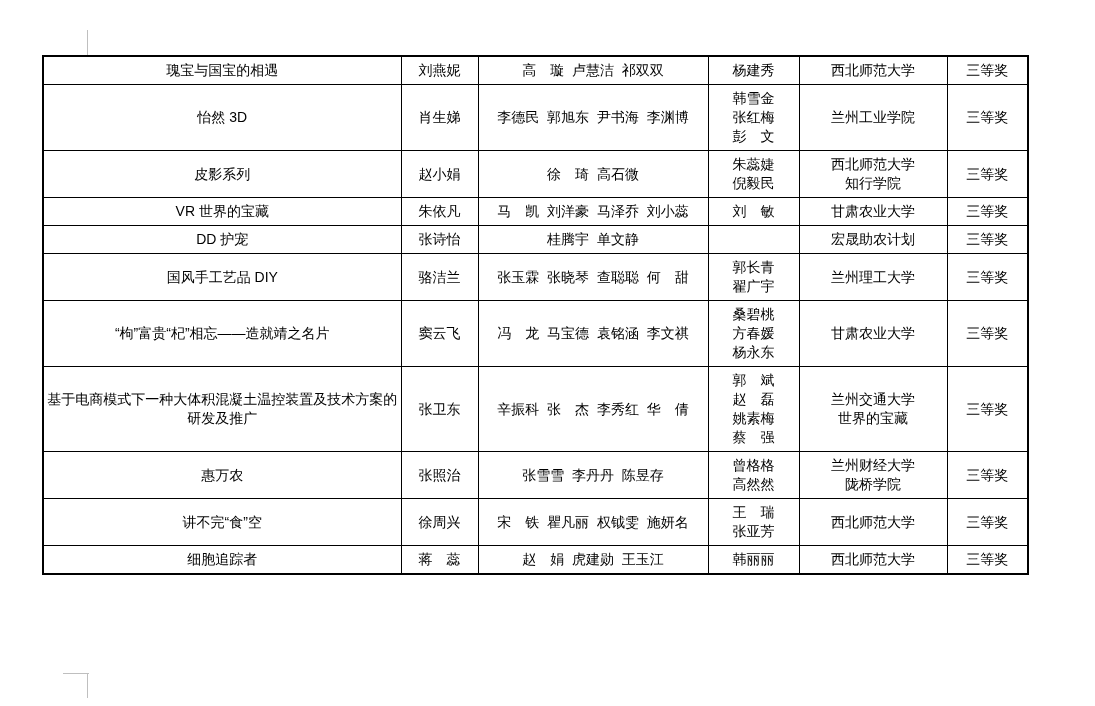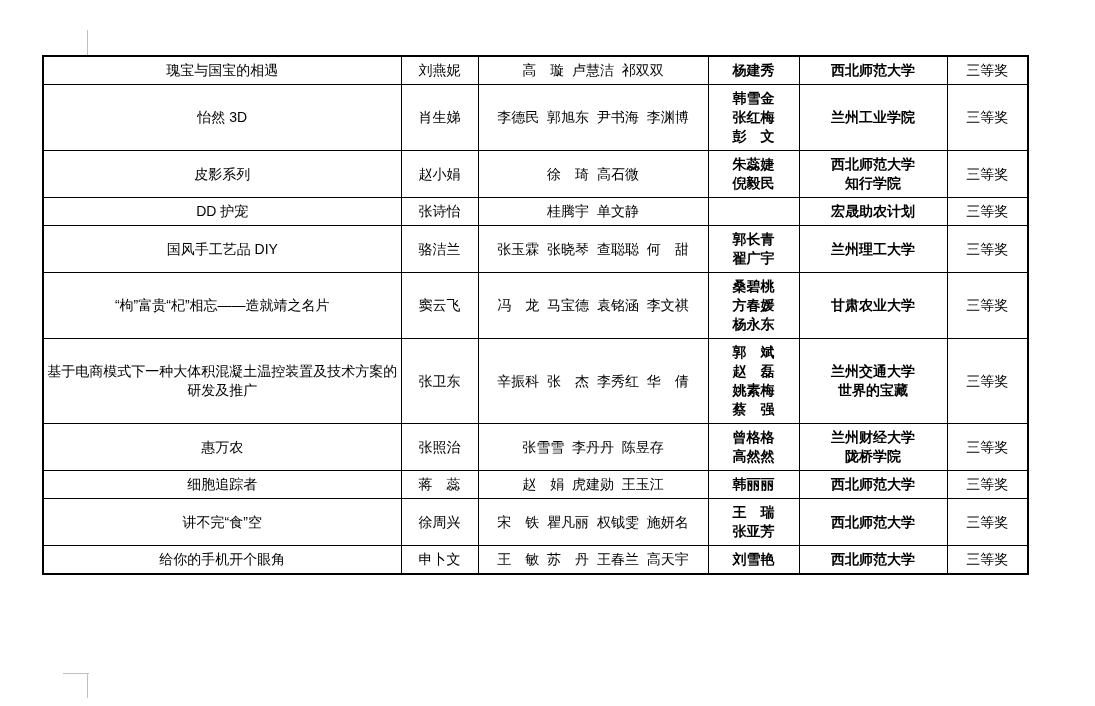--- a/index.html
+++ b/index.html
@@ -46,21 +46,21 @@
     font-size: 14px;
     line-height: 19px;
     text-align: center;
     vertical-align: middle;
     padding: 4px 3px;
     overflow: hidden;
   }
   td.c-project  { white-space: pre-wrap; }
   td.c-leader   { white-space: pre-wrap; font-family: Liberation Serif, serif; }
   td.c-members  { white-space: pre-wrap; }
-  td.c-advisors div, td.c-university div { white-space: pre-wrap; font-weight: bold; }
+  td.c-advisors div, td.c-university div { white-space: pre-wrap; }
 </style>
 </head>
 <body>
 
 <div class="page">
 
   <div class="crop-mark cm-tl-v" style="background: rgb(191, 191, 191);"></div>
   <div class="crop-mark cm-bl-h" style="background: rgb(191, 191, 191);"></div>
   <div class="crop-mark cm-bl-v" style="background: rgb(191, 191, 191);"></div>
 
@@ -109,20 +109,32 @@
               <div>朱蕊婕</div>
               <div>倪毅民</div>
             </td>
     <td class="c-university">
               <div>西北师范大学</div>
               <div>知行学院</div>
             </td>
     <td class="c-award">三等奖</td>
   </tr>
           <tr>
+    <td class="c-project">VR 世界的宝藏</td>
+    <td class="c-leader">朱依凡</td>
+    <td class="c-members">马　凯  刘洋豪  马泽乔  刘小蕊</td>
+    <td class="c-advisors">
+              <div>刘　敏</div>
+            </td>
+    <td class="c-university">
+              <div>甘肃农业大学</div>
+            </td>
+    <td class="c-award">三等奖</td>
+  </tr>
+          <tr>
     <td class="c-project">DD 护宠</td>
     <td class="c-leader">张诗怡</td>
     <td class="c-members">桂腾宇  单文静</td>
     <td class="c-advisors"></td>
     <td class="c-university">
               <div>宏晟助农计划</div>
             </td>
     <td class="c-award">三等奖</td>
   </tr>
           <tr>
@@ -176,53 +188,41 @@
               <div>曾格格</div>
               <div>高然然</div>
             </td>
     <td class="c-university">
               <div>兰州财经大学</div>
               <div>陇桥学院</div>
             </td>
     <td class="c-award">三等奖</td>
   </tr>
           <tr>
+    <td class="c-project">讲不完“食”空</td>
+    <td class="c-leader">徐周兴</td>
+    <td class="c-members">宋　铁  瞿凡丽  权钺雯  施妍名</td>
+    <td class="c-advisors">
+              <div>王　瑞</div>
+              <div>张亚芳</div>
+            </td>
+    <td class="c-university">
+              <div>西北师范大学</div>
+            </td>
+    <td class="c-award">三等奖</td>
+  </tr>
+          <tr>
     <td class="c-project">细胞追踪者</td>
     <td class="c-leader">蒋　蕊</td>
     <td class="c-members">赵　娟  虎建勋  王玉江</td>
     <td class="c-advisors">
               <div>韩丽丽</div>
             </td>
     <td class="c-university">
               <div>西北师范大学</div>
             </td>
     <td class="c-award">三等奖</td>
   </tr>
-          <tr>
-    <td class="c-project">讲不完“食”空</td>
-    <td class="c-leader">徐周兴</td>
-    <td class="c-members">宋　铁  瞿凡丽  权钺雯  施妍名</td>
-    <td class="c-advisors">
-              <div>王　瑞</div>
-              <div>张亚芳</div>
-            </td>
-    <td class="c-university">
-              <div>西北师范大学</div>
-            </td>
-    <td class="c-award">三等奖</td>
-  </tr>
-          <tr>
-    <td class="c-project">给你的手机开个眼角</td>
-    <td class="c-leader">申卜文</td>
-    <td class="c-members">王　敏  苏　丹  王春兰  高天宇</td>
-    <td class="c-advisors">
-              <div>刘雪艳</div>
-            </td>
-    <td class="c-university">
-              <div>西北师范大学</div>
-            </td>
-    <td class="c-award">三等奖</td>
-  </tr>
         </tbody>
     </table>
   </div>
 
 </div>
 
 </body></html>

